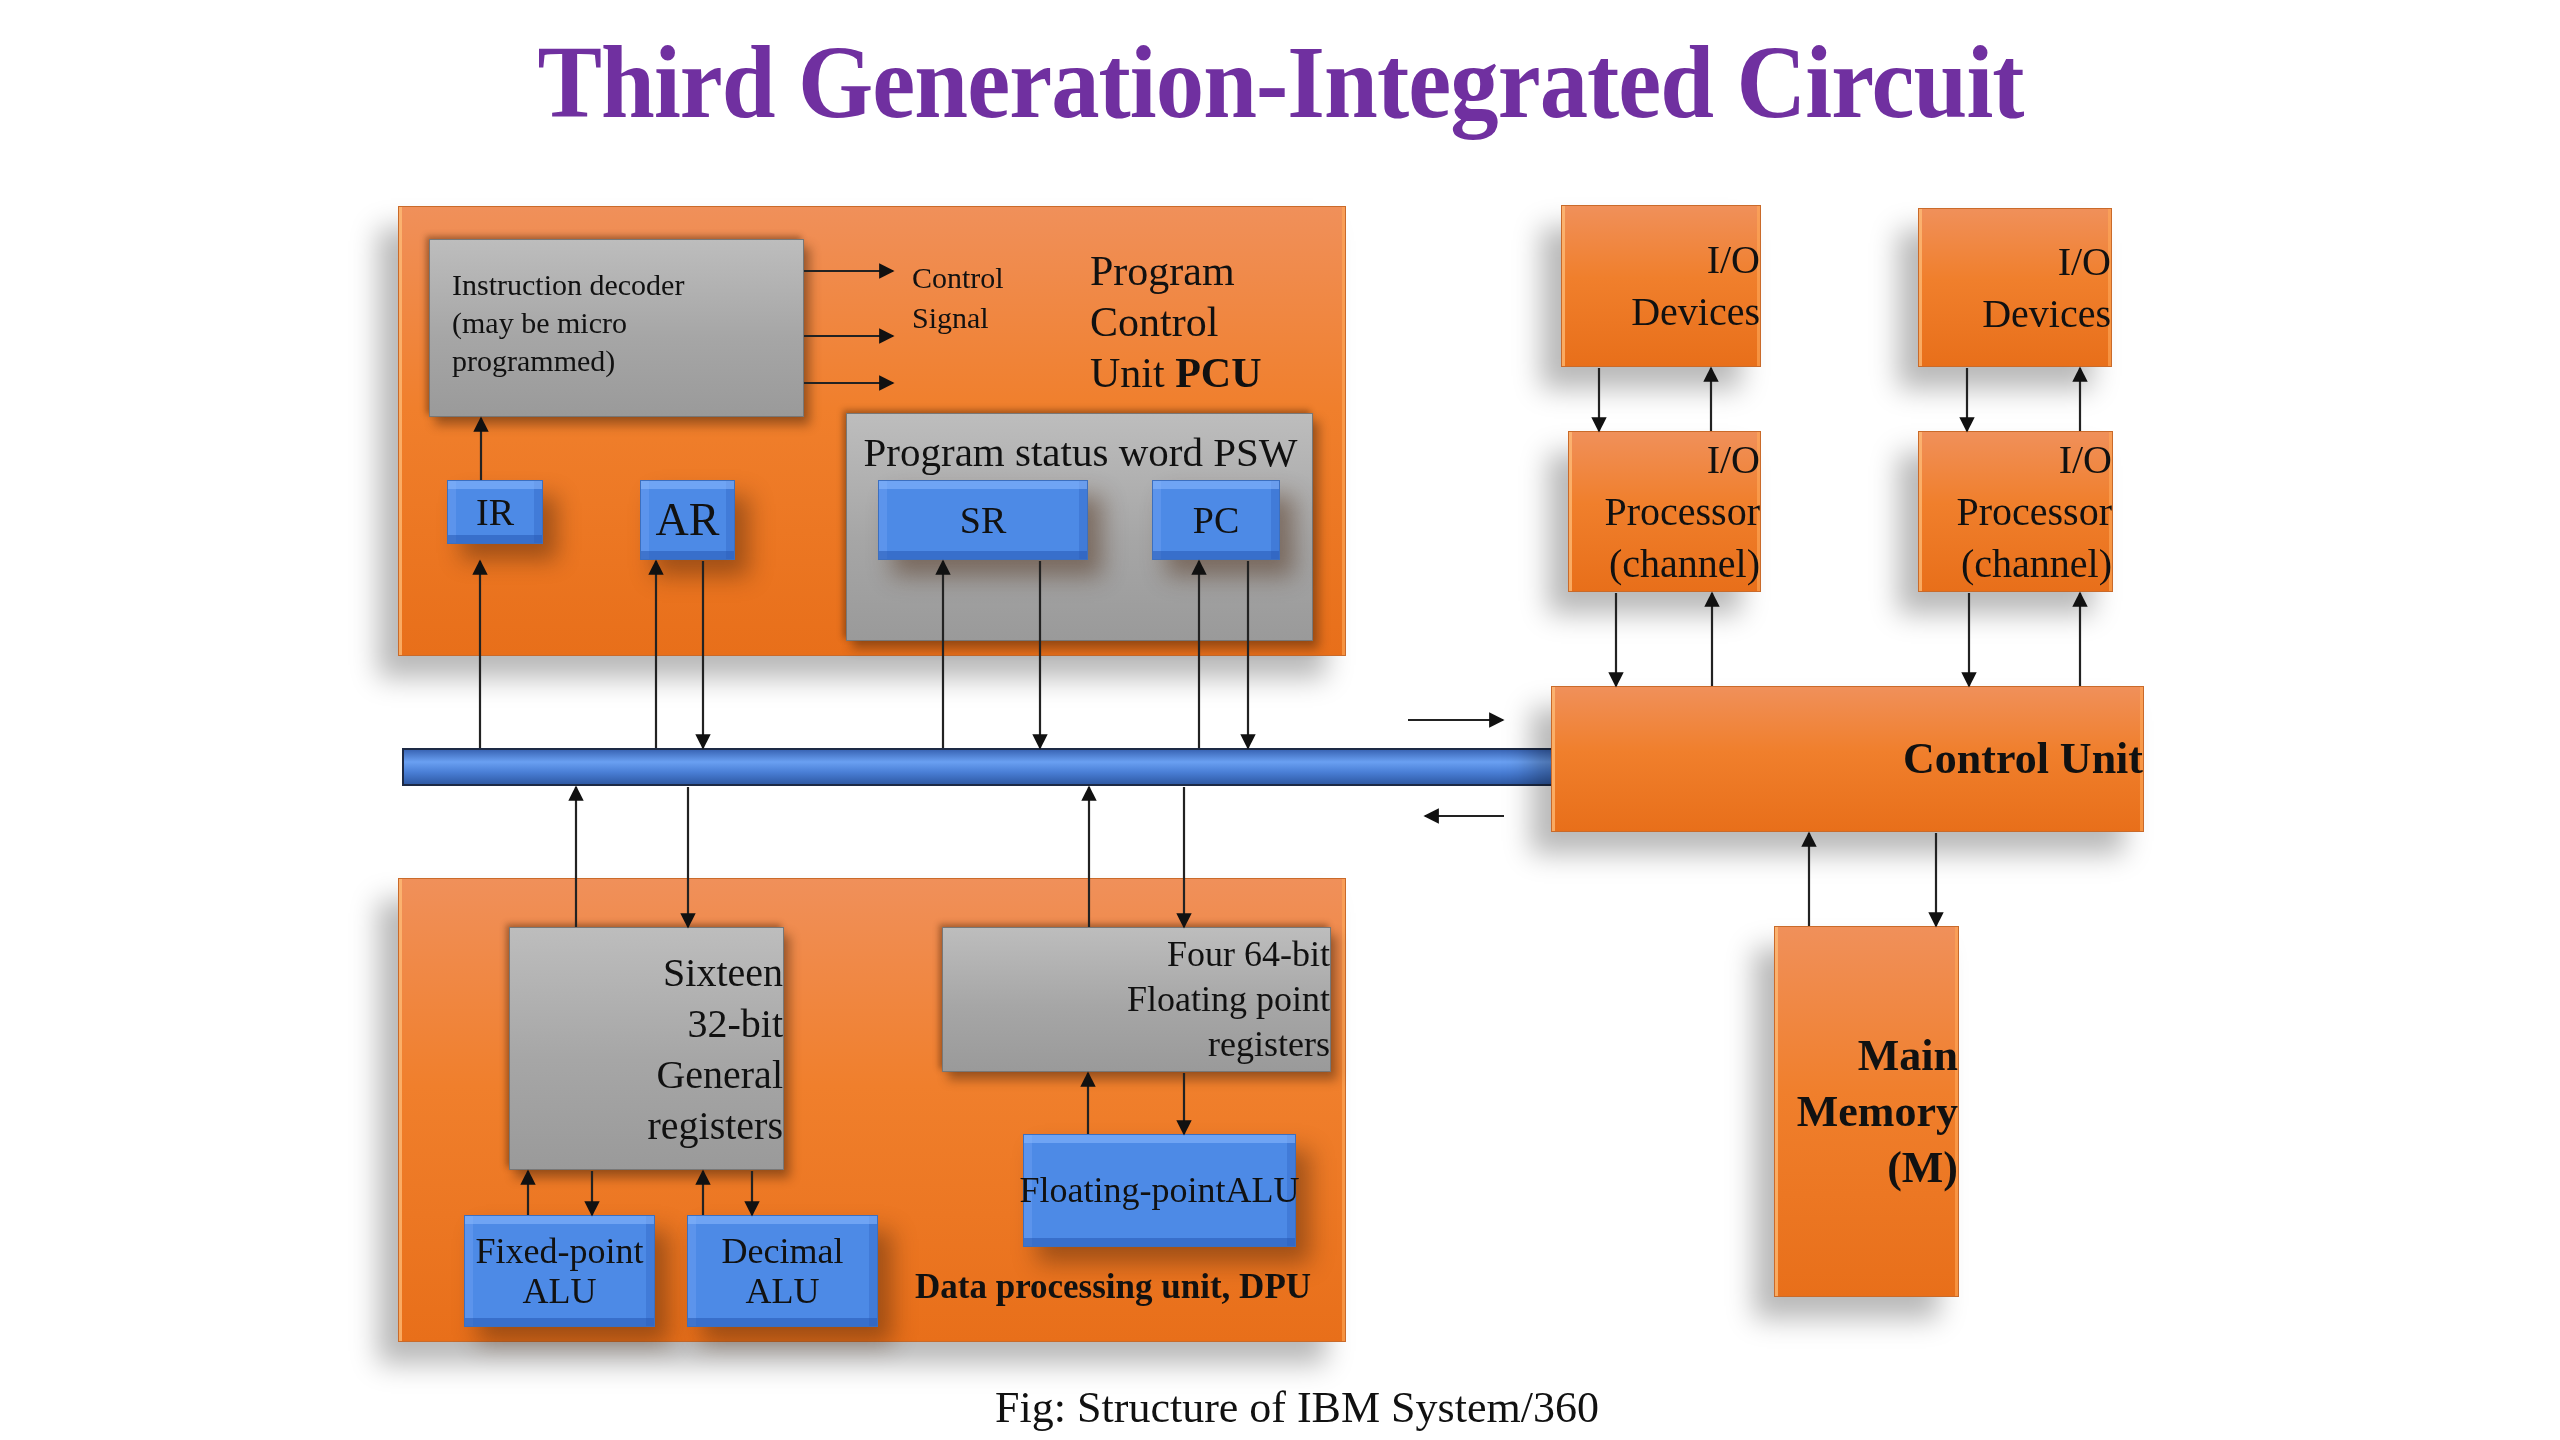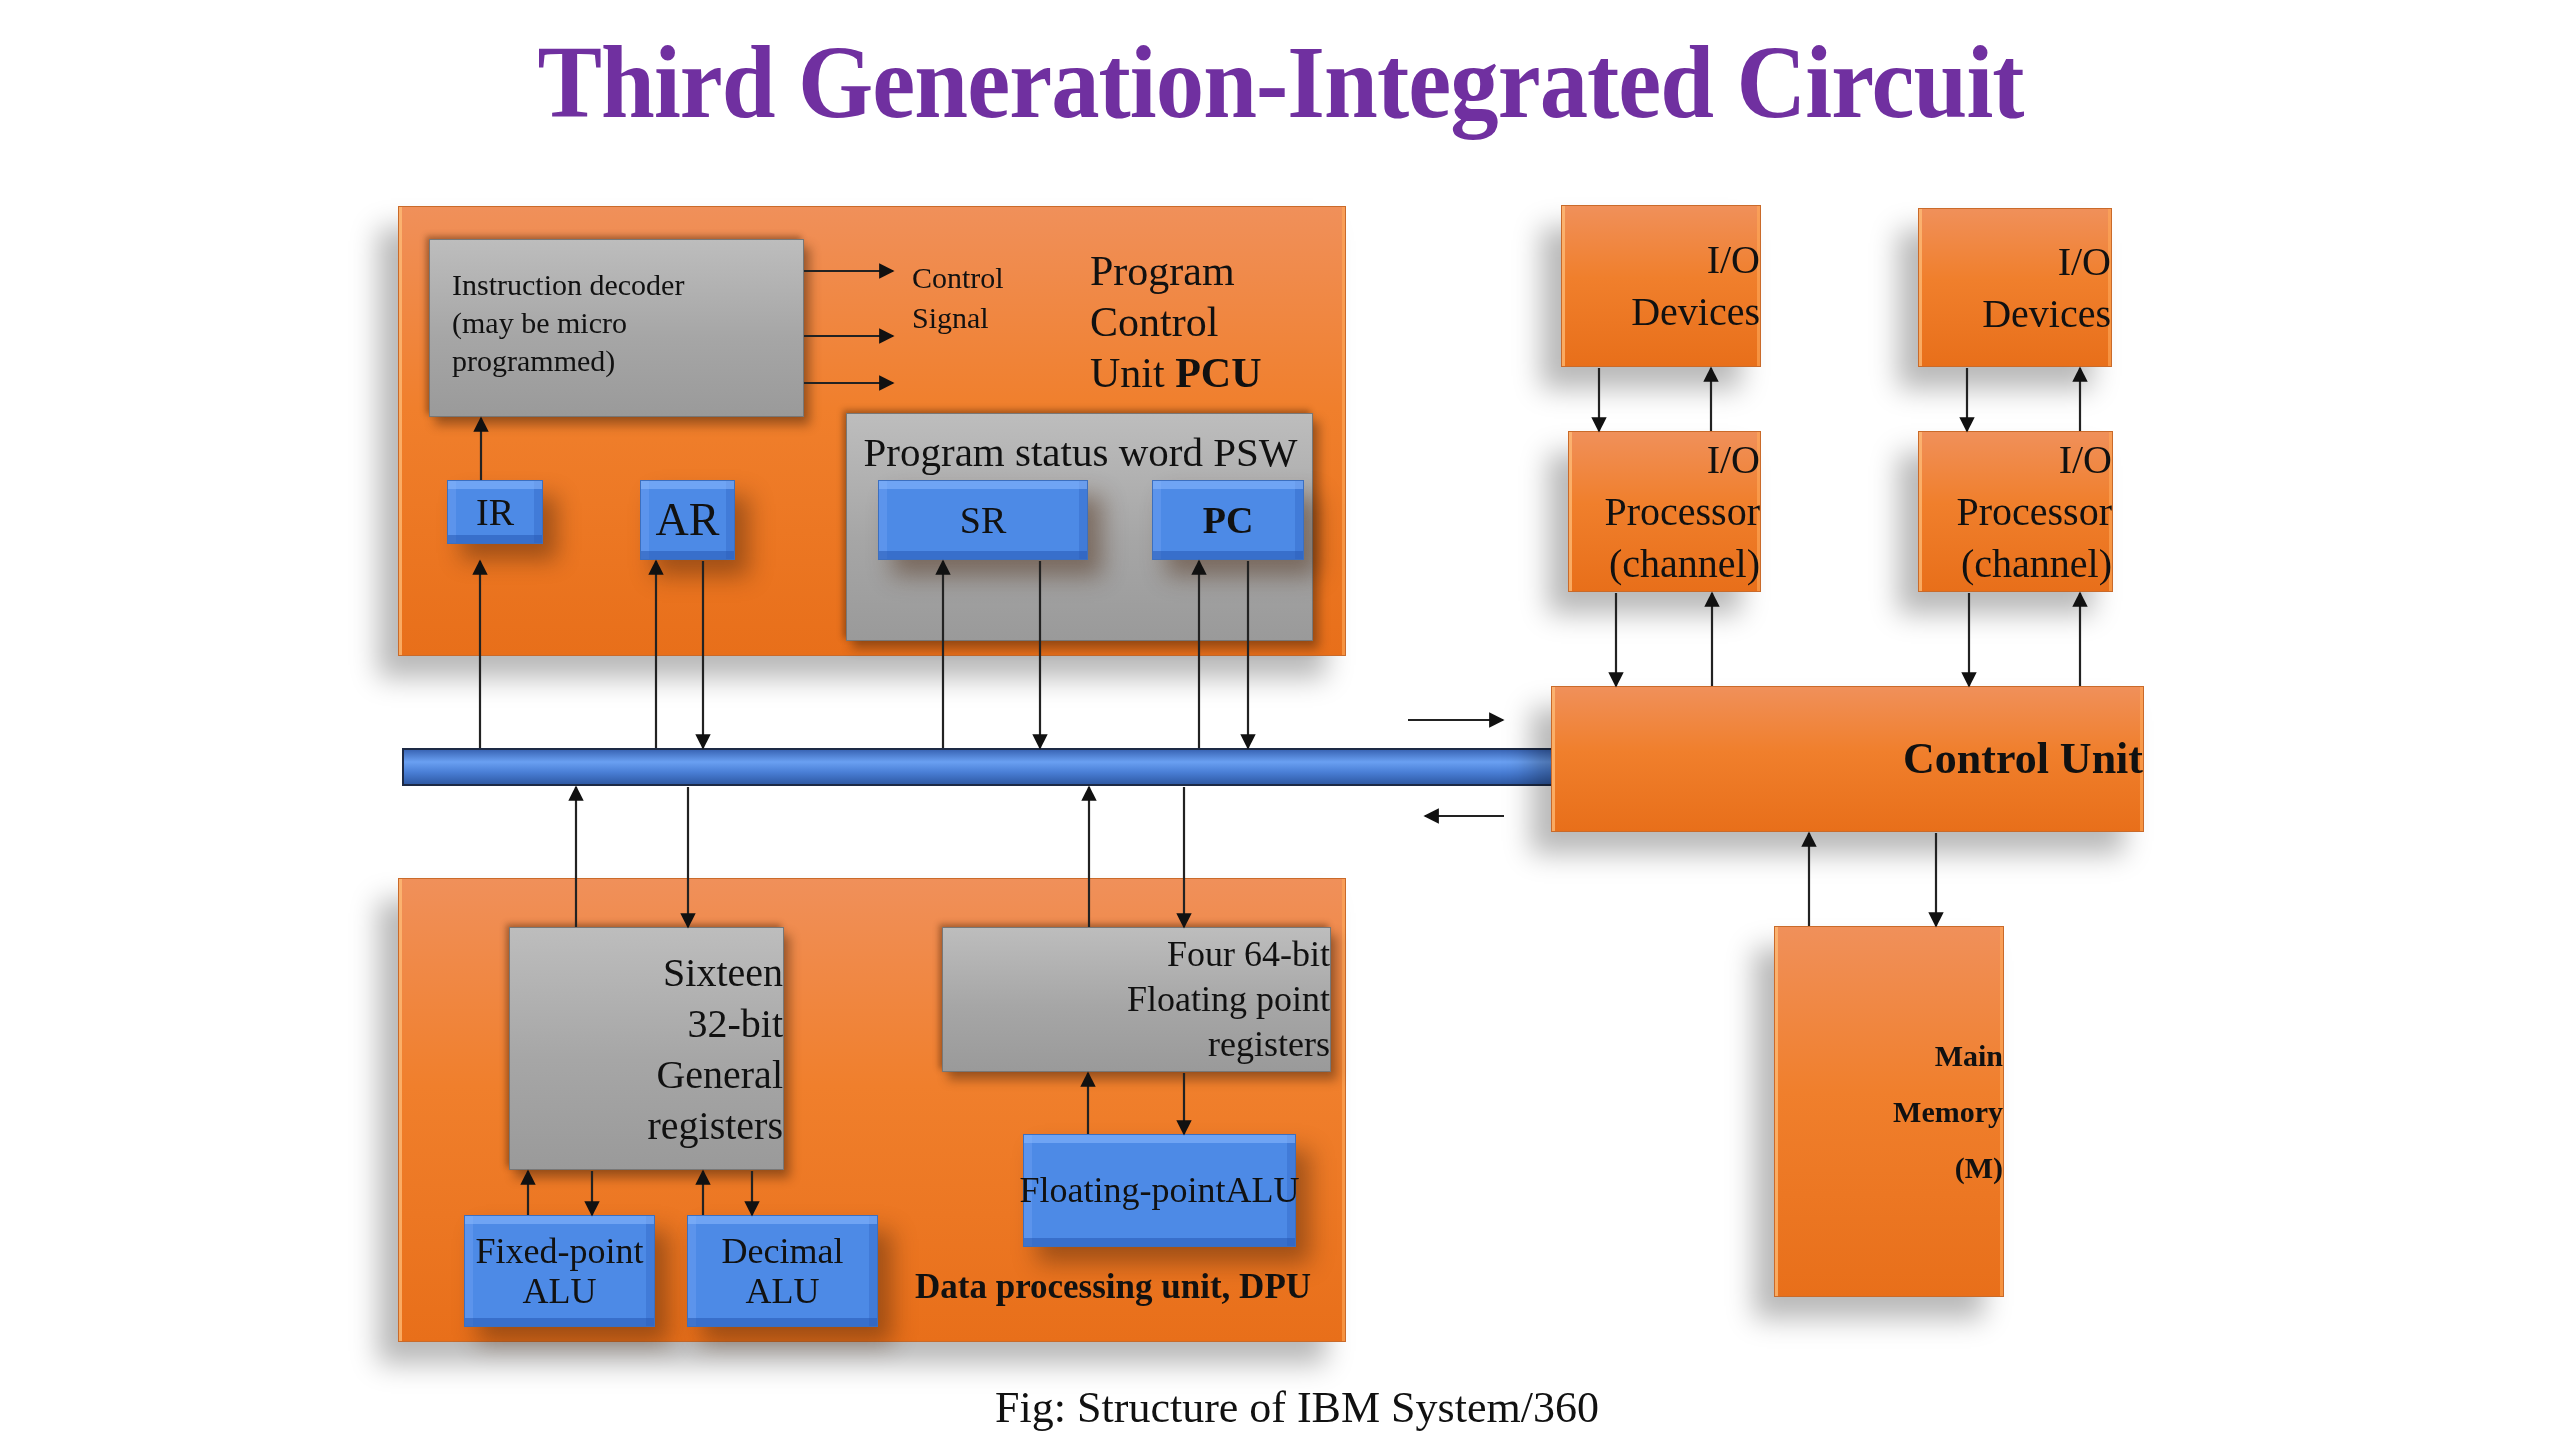--- a/index.html
+++ b/index.html
@@ -37,21 +37,21 @@
   <div class="lbl">Control</div>
   <div class="lbl"><span>Unit </span><b>PCU</b></div>
 </div>
 
 <div class="abs gray" style="left:846px;top:413px;width:467px;height:228px;">
   <div class="abs lbl" style="left:0;width:467px;top:14px;text-align:center;font-size:41px;">Program status word PSW</div>
 </div>
 <div class="abs blue" style="left:878px;top:480px;width:210px;height:80px;font-size:38px;">
     <span>SR</span>
   </div>
-<div class="abs blue" style="left:1152px;top:480px;width:152px;height:80px;font-size:38px;font-weight:bold;">
+<div class="abs blue" style="left:1152px;top:480px;width:128px;height:80px;font-size:38px;">
     <span>PC</span>
   </div>
 
 <div class="abs blue" style="left:447px;top:480px;width:96px;height:64px;font-size:38px;">
     <span>IR</span>
   </div>
 <div class="abs blue" style="left:640px;top:480px;width:95px;height:80px;font-size:46px;">
     <span>AR</span>
   </div>
 
@@ -84,21 +84,21 @@
   <div class="lbl">Floating-point</div>
   <div class="lbl">ALU</div>
 </div>
 
 <div class="abs lbl" style="left:915px;top:1267px;font-size:35px;font-weight:bold;">Data processing unit, DPU</div>
 
 <div class="abs orange center-text" style="left:1551px;top:686px;width:593px;height:146px;font-size:44px;font-weight:bold;line-height:56px;">
   <div class="lbl">Control Unit</div>
 </div>
 
-<div class="abs orange center-text" style="left:1774px;top:926px;width:230px;height:371px;font-size:30px;font-weight:bold;line-height:56px;">
+<div class="abs orange center-text" style="left:1774px;top:926px;width:185px;height:371px;font-size:44px;font-weight:bold;line-height:56px;">
   <div class="lbl">Main</div>
   <div class="lbl">Memory</div>
   <div class="lbl">(M)</div>
 </div>
 
 <div class="abs orange center-text" style="left:1561px;top:205px;width:200px;height:162px;font-size:40px;line-height:52px;">
   <div class="lbl">I/O</div>
   <div class="lbl">Devices</div>
 </div>
 <div class="abs orange center-text" style="left:1918px;top:208px;width:194px;height:159px;font-size:40px;line-height:52px;">

